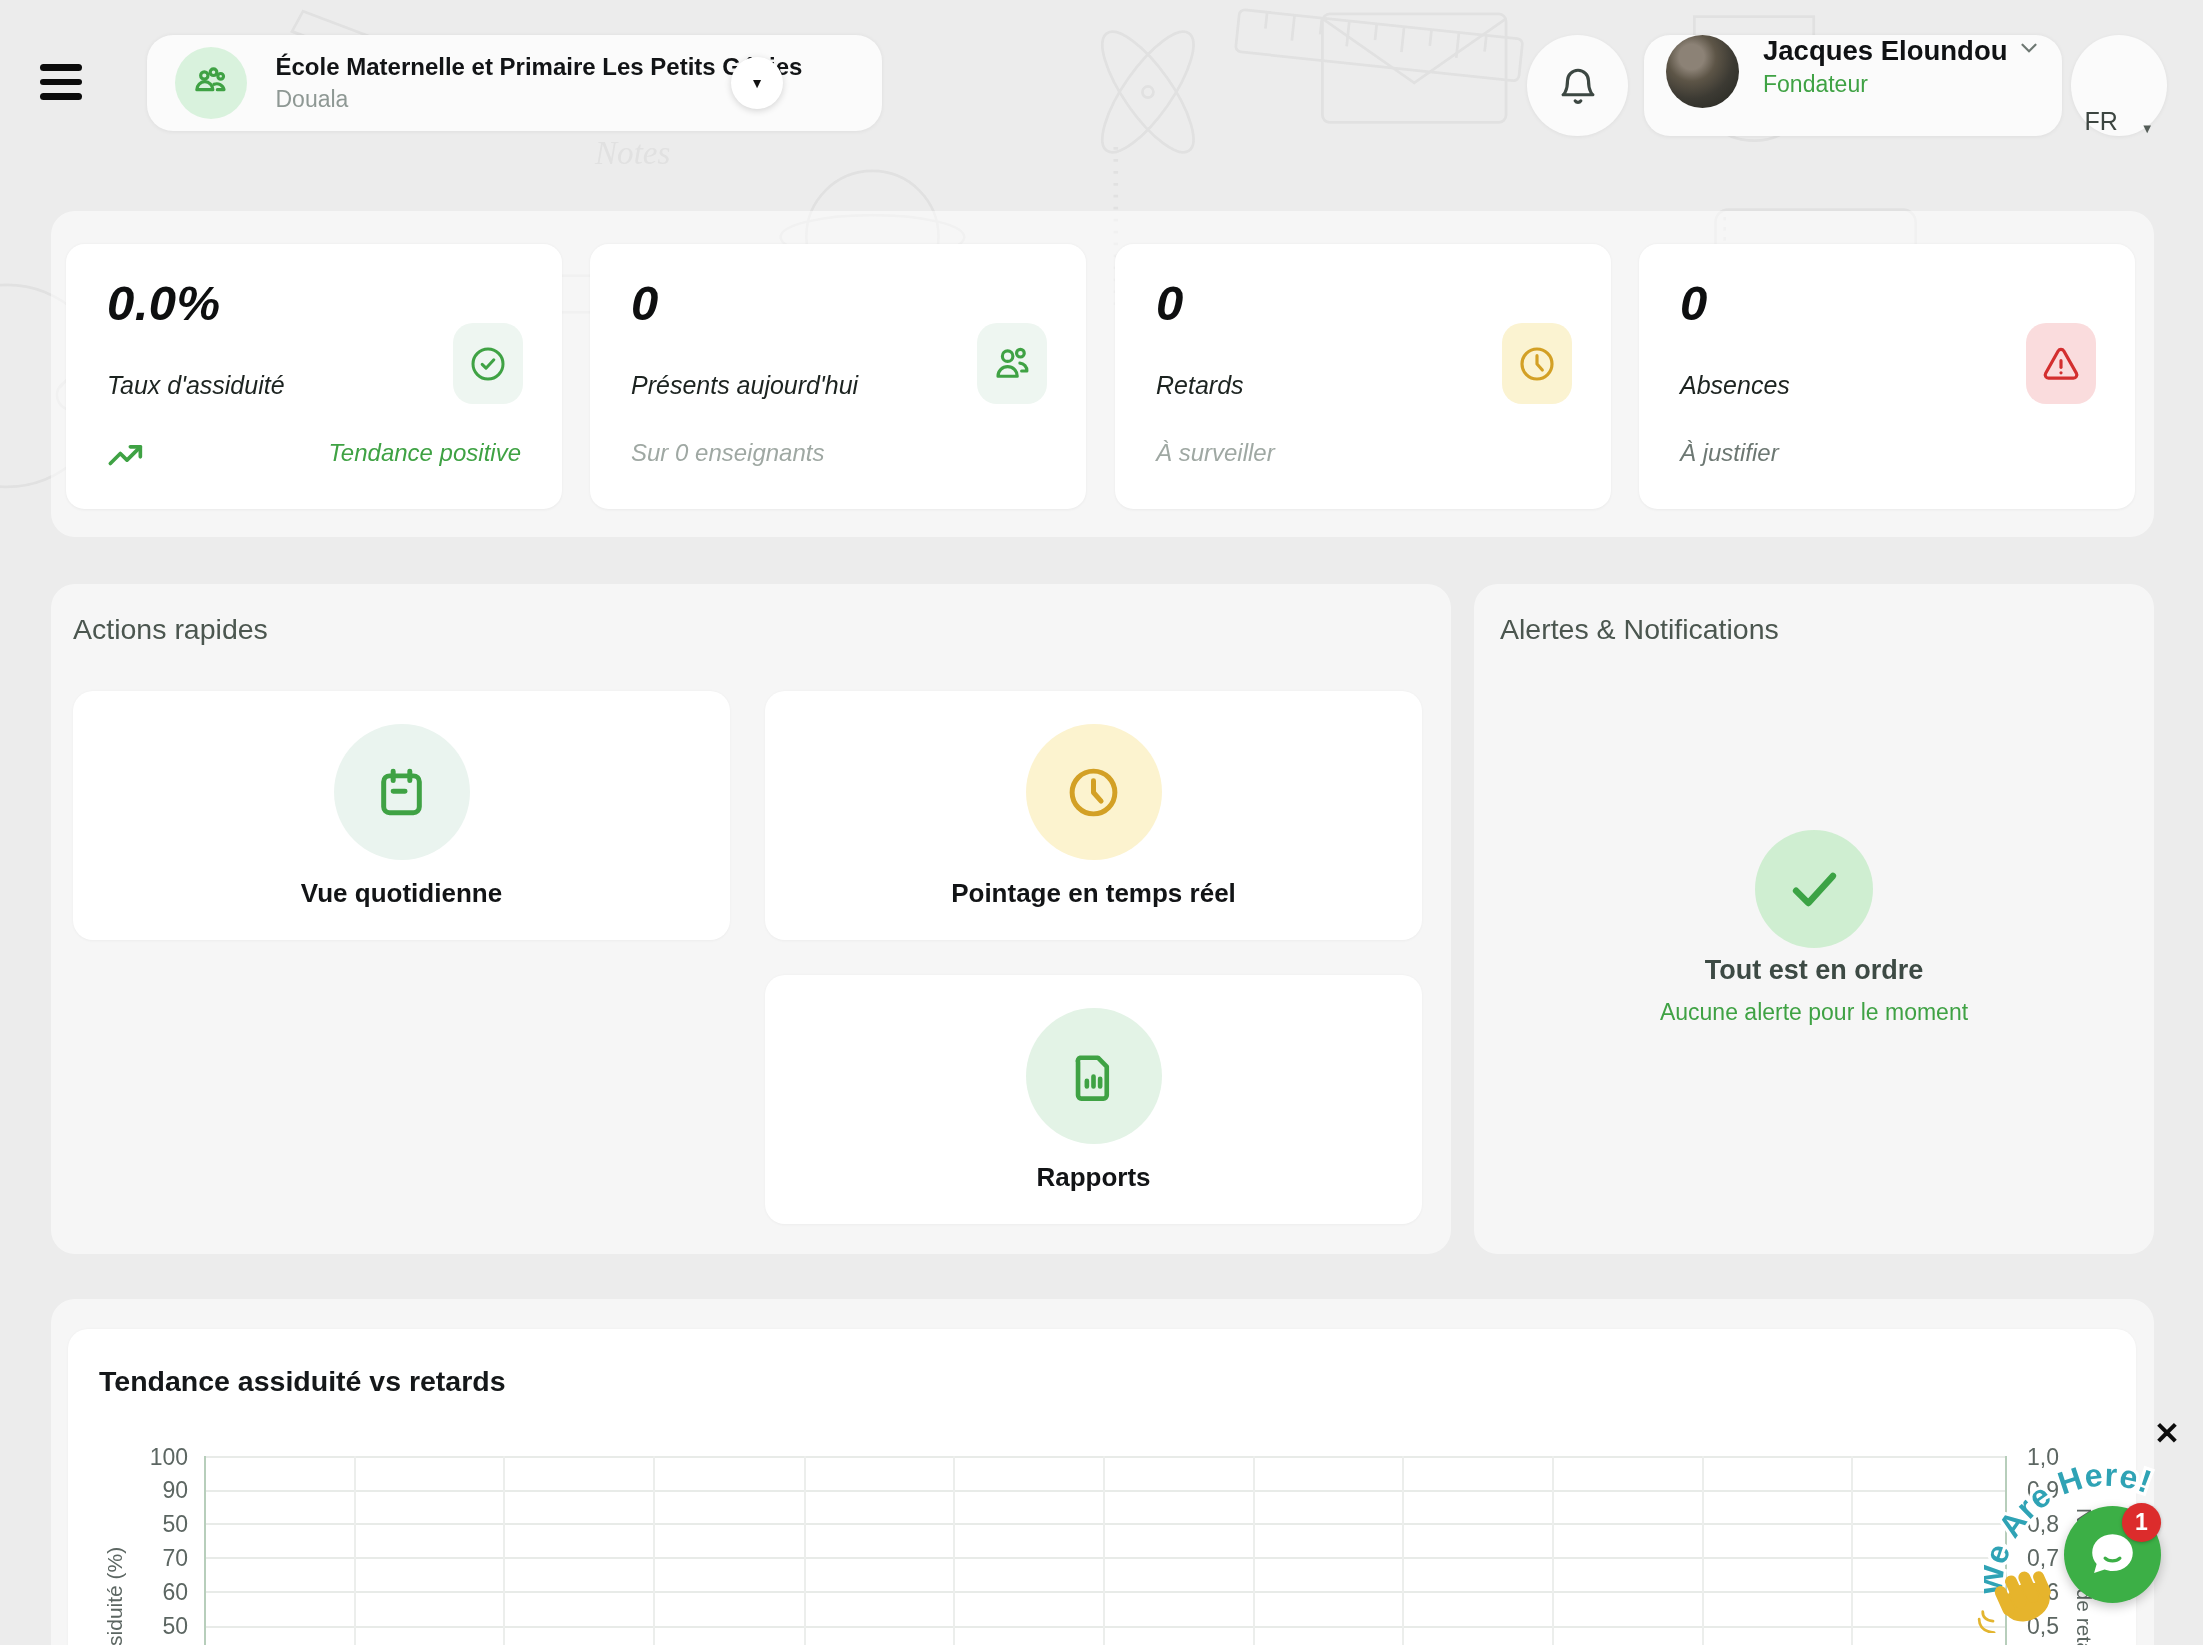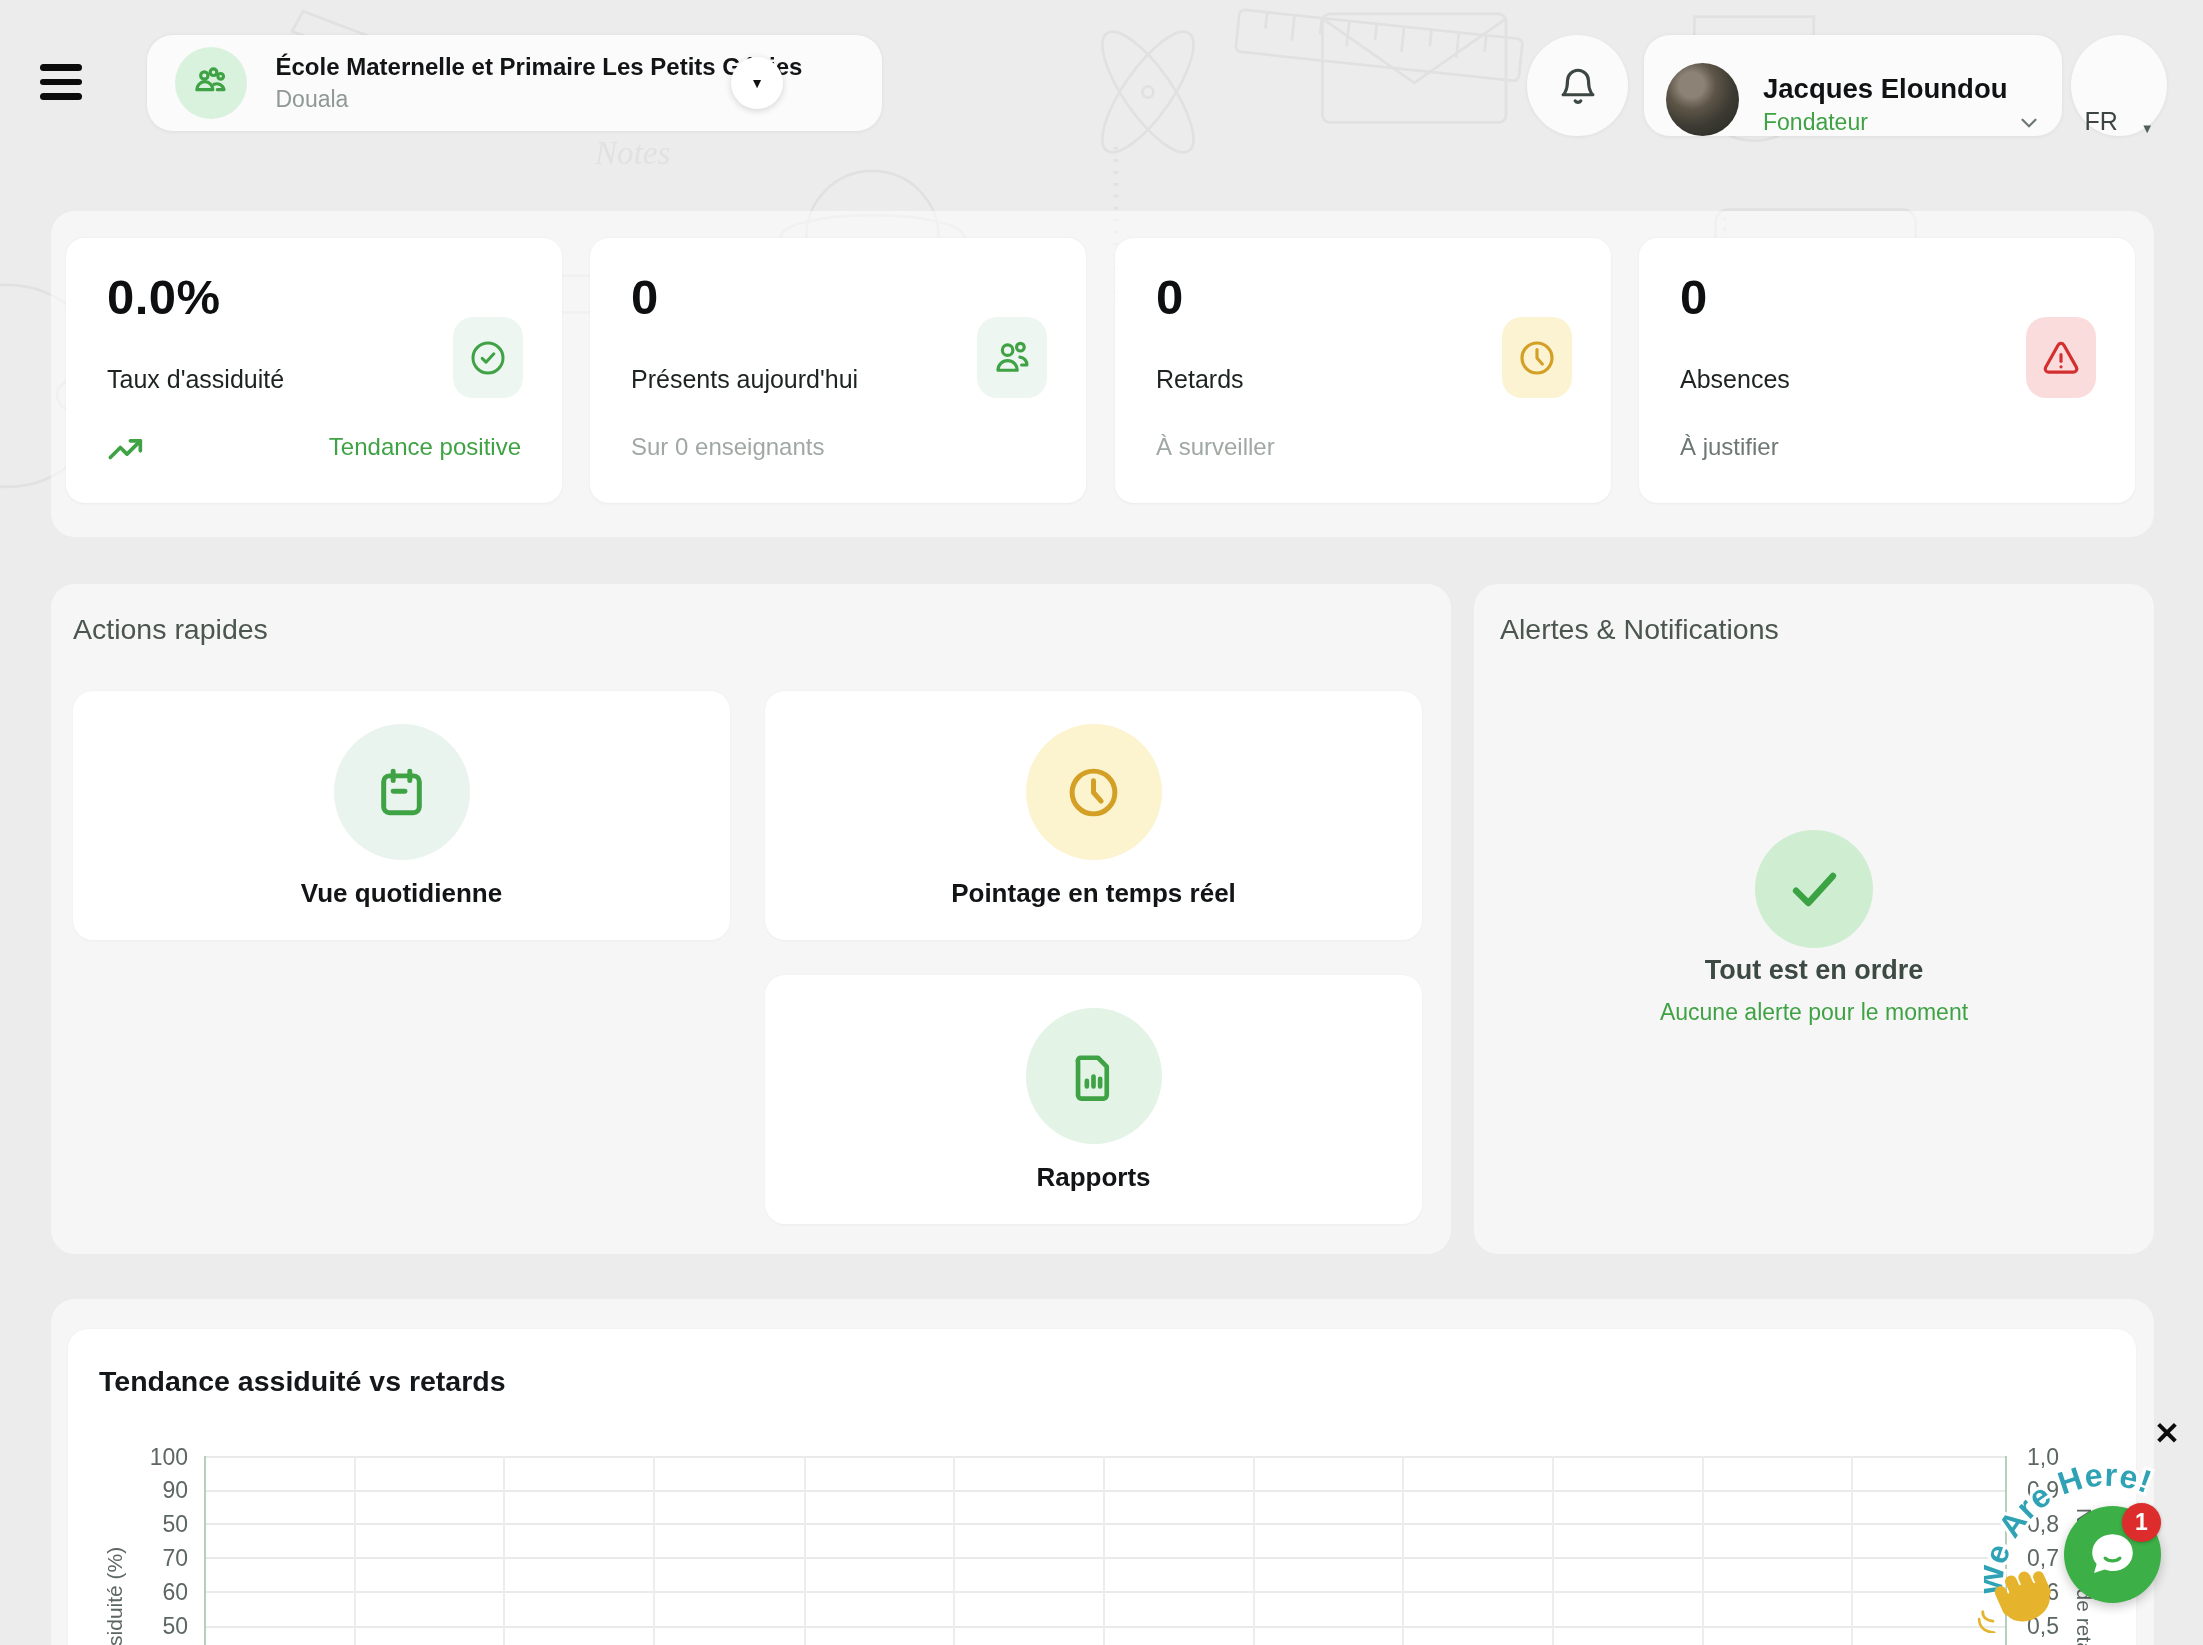--- a/index.html
+++ b/index.html
@@ -18,36 +18,36 @@
   .school-ic{width:72px;height:72px;border-radius:50%;background:#d9f2dd;margin-left:27.5px;
              display:flex;align-items:center;justify-content:center;flex:0 0 auto;}
   .school-txt{margin-left:29px;min-width:0;}
   .school-name{font-size:24px;font-weight:700;color:#121416;white-space:nowrap;}
   .school-city{font-size:23px;color:#8e9894;margin-top:4.6px;}
   .school-drop{position:absolute;right:99px;top:22px;width:52px;height:52px;border-radius:50%;
                background:#ffffff;box-shadow:0 1.8px 7.3px rgba(0,0,0,.16);display:flex;
                align-items:center;justify-content:center;font-size:13.8px;color:#111;cursor:pointer;}
   .bell-btn{left:1527px;top:35px;width:101px;height:101px;border-radius:50%;display:flex;
             align-items:center;justify-content:center;cursor:pointer;}
-  .profile{left:1644px;top:35px;width:418px;height:101px;display:flex;align-items:flex-end;cursor:pointer;}
+  .profile{left:1644px;top:35px;width:418px;height:101px;display:flex;align-items:flex-start;cursor:pointer;}
   .avatar{width:73px;height:73px;border-radius:50%;margin-left:22px;flex:0 0 auto;
           background:radial-gradient(circle at 35% 30%,#8c8276 0 18%,#5d5547 35%,#3c3a33 60%,#23251f 100%);
           background-color:#3a3a32;}
   .p-name{font-size:27.5px;font-weight:700;color:#101214;white-space:nowrap;}
   .p-role{font-size:23px;color:#3fa244;margin-top:3.7px;}
   .p-chev{margin-left:auto;margin-right:20px;color:#6e7873;font-size:24px;}
   .lang-btn{left:2071px;top:35px;width:96px;height:101px;border-radius:50%;display:flex;
             align-items:flex-end;justify-content:center;gap:23px;font-size:25px;color:#3c4540;cursor:pointer;}
   .lang-caret{font-size:13px;color:#555e59;}
   
   .section{background:rgba(255,255,255,.55);border-radius:24px;}
   .sec-title{font-size:28.5px;font-weight:500;color:#4b564f;}
   
-  .stat-card{position:absolute;top:238px;width:496px;height:265px;background:#fff;border-radius:18.4px;
-             box-shadow:0 0.9px 2.8px rgba(0,0,0,.05);}
+  .stat-card{position:absolute;top:244px;width:496px;height:265px;background:#fff;border-radius:18.4px;
+             box-shadow:0 0.9px 2.8px rgba(0,0,0,.05);font-style:italic;}
   .stat-value{position:absolute;left:41px;top:31px;font-size:49px;font-weight:800;color:#0e0f10;letter-spacing:0.5px;}
   .stat-badge{position:absolute;right:39px;top:79px;width:70px;height:81px;border-radius:20px;
               display:flex;align-items:center;justify-content:center;}
   .stat-label{position:absolute;left:41px;top:127px;font-size:25px;color:#1c2320;}
   .stat-footer{position:absolute;left:41px;right:41px;top:189px;height:40px;display:flex;
                align-items:center;font-size:24px;text-align:right;}
   .muted{color:#9fa8a3;}
   .muted-dark{color:#6d7873;}
   .green-t{color:#3fa244;}
   

